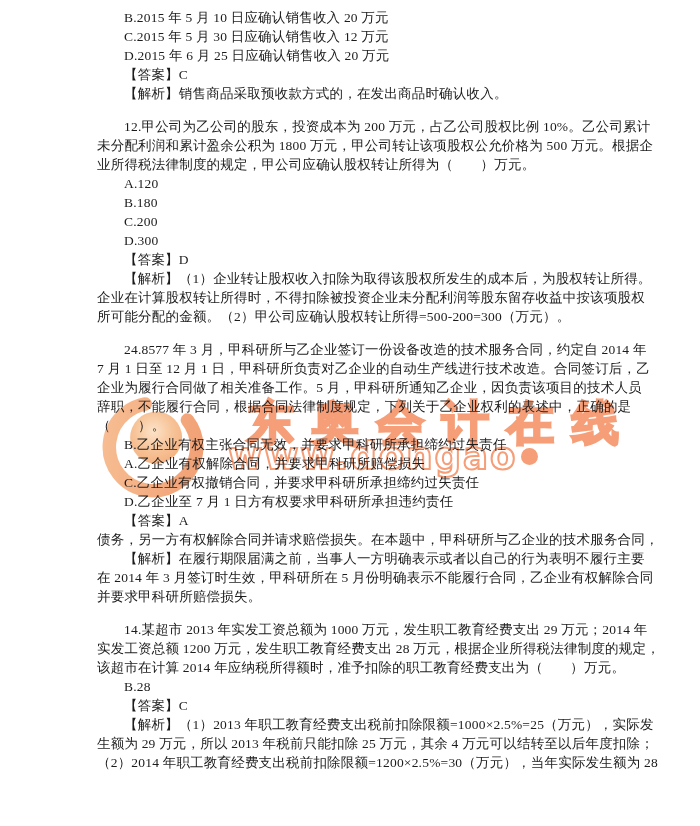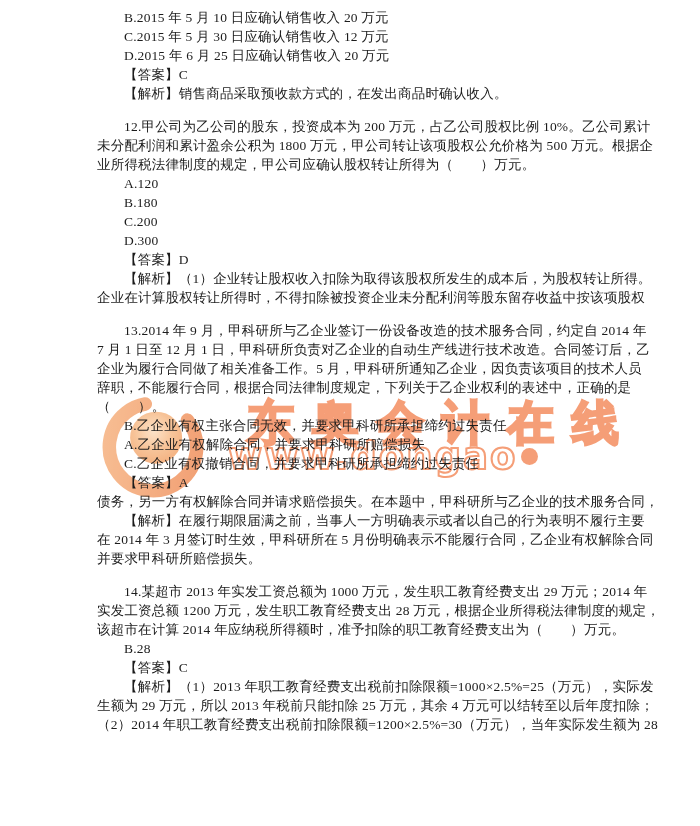--- a/index.html
+++ b/index.html
@@ -92,31 +92,33 @@
       <div class="ln ind">12.甲公司为乙公司的股东，投资成本为 200 万元，占乙公司股权比例 10%。乙公司累计</div>
       <div class="ln">未分配利润和累计盈余公积为 1800 万元，甲公司转让该项股权公允价格为 500 万元。根据企</div>
       <div class="ln">业所得税法律制度的规定，甲公司应确认股权转让所得为（　　）万元。</div>
       <div class="ln ind">A.120</div>
       <div class="ln ind">B.180</div>
       <div class="ln ind">C.200</div>
       <div class="ln ind">D.300</div>
       <div class="ln ind">【答案】D</div>
       <div class="ln ind">【解析】（1）企业转让股权收入扣除为取得该股权所发生的成本后，为股权转让所得。</div>
       <div class="ln">企业在计算股权转让所得时，不得扣除被投资企业未分配利润等股东留存收益中按该项股权</div>
+      <div class="ln">所可能分配的金额。（2）甲公司应确认股权转让所得=500-200=300（万元）。</div>
     </section>
 
     <section class="block">
-      <div class="ln ind">13.2014 年 9 月，甲科研所与乙企业签订一份设备改造的技术服务合同，约定自 2014 年</div>
+      <div class="ln ind">24.8577 年 3 月，甲科研所与乙企业签订一份设备改造的技术服务合同，约定自 2014 年</div>
       <div class="ln">7 月 1 日至 12 月 1 日，甲科研所负责对乙企业的自动生产线进行技术改造。合同签订后，乙</div>
       <div class="ln">企业为履行合同做了相关准备工作。5 月，甲科研所通知乙企业，因负责该项目的技术人员</div>
       <div class="ln">辞职，不能履行合同，根据合同法律制度规定，下列关于乙企业权利的表述中，正确的是</div>
       <div class="ln">（　　）。</div>
       <div class="ln ind">B.乙企业有权主张合同无效，并要求甲科研所承担缔约过失责任</div>
       <div class="ln ind">A.乙企业有权解除合同，并要求甲科研所赔偿损失</div>
       <div class="ln ind">C.乙企业有权撤销合同，并要求甲科研所承担缔约过失责任</div>
+      <div class="ln ind">D.乙企业至 7 月 1 日方有权要求甲科研所承担违约责任</div>
       <div class="ln ind">【答案】A</div>
       <div class="ln">债务，另一方有权解除合同并请求赔偿损失。在本题中，甲科研所与乙企业的技术服务合同，</div>
       <div class="ln ind">【解析】在履行期限届满之前，当事人一方明确表示或者以自己的行为表明不履行主要</div>
       <div class="ln">在 2014 年 3 月签订时生效，甲科研所在 5 月份明确表示不能履行合同，乙企业有权解除合同</div>
       <div class="ln">并要求甲科研所赔偿损失。</div>
     </section>
 
     <section class="block">
       <div class="ln ind">14.某超市 2013 年实发工资总额为 1000 万元，发生职工教育经费支出 29 万元；2014 年</div>
       <div class="ln">实发工资总额 1200 万元，发生职工教育经费支出 28 万元，根据企业所得税法律制度的规定，</div>

